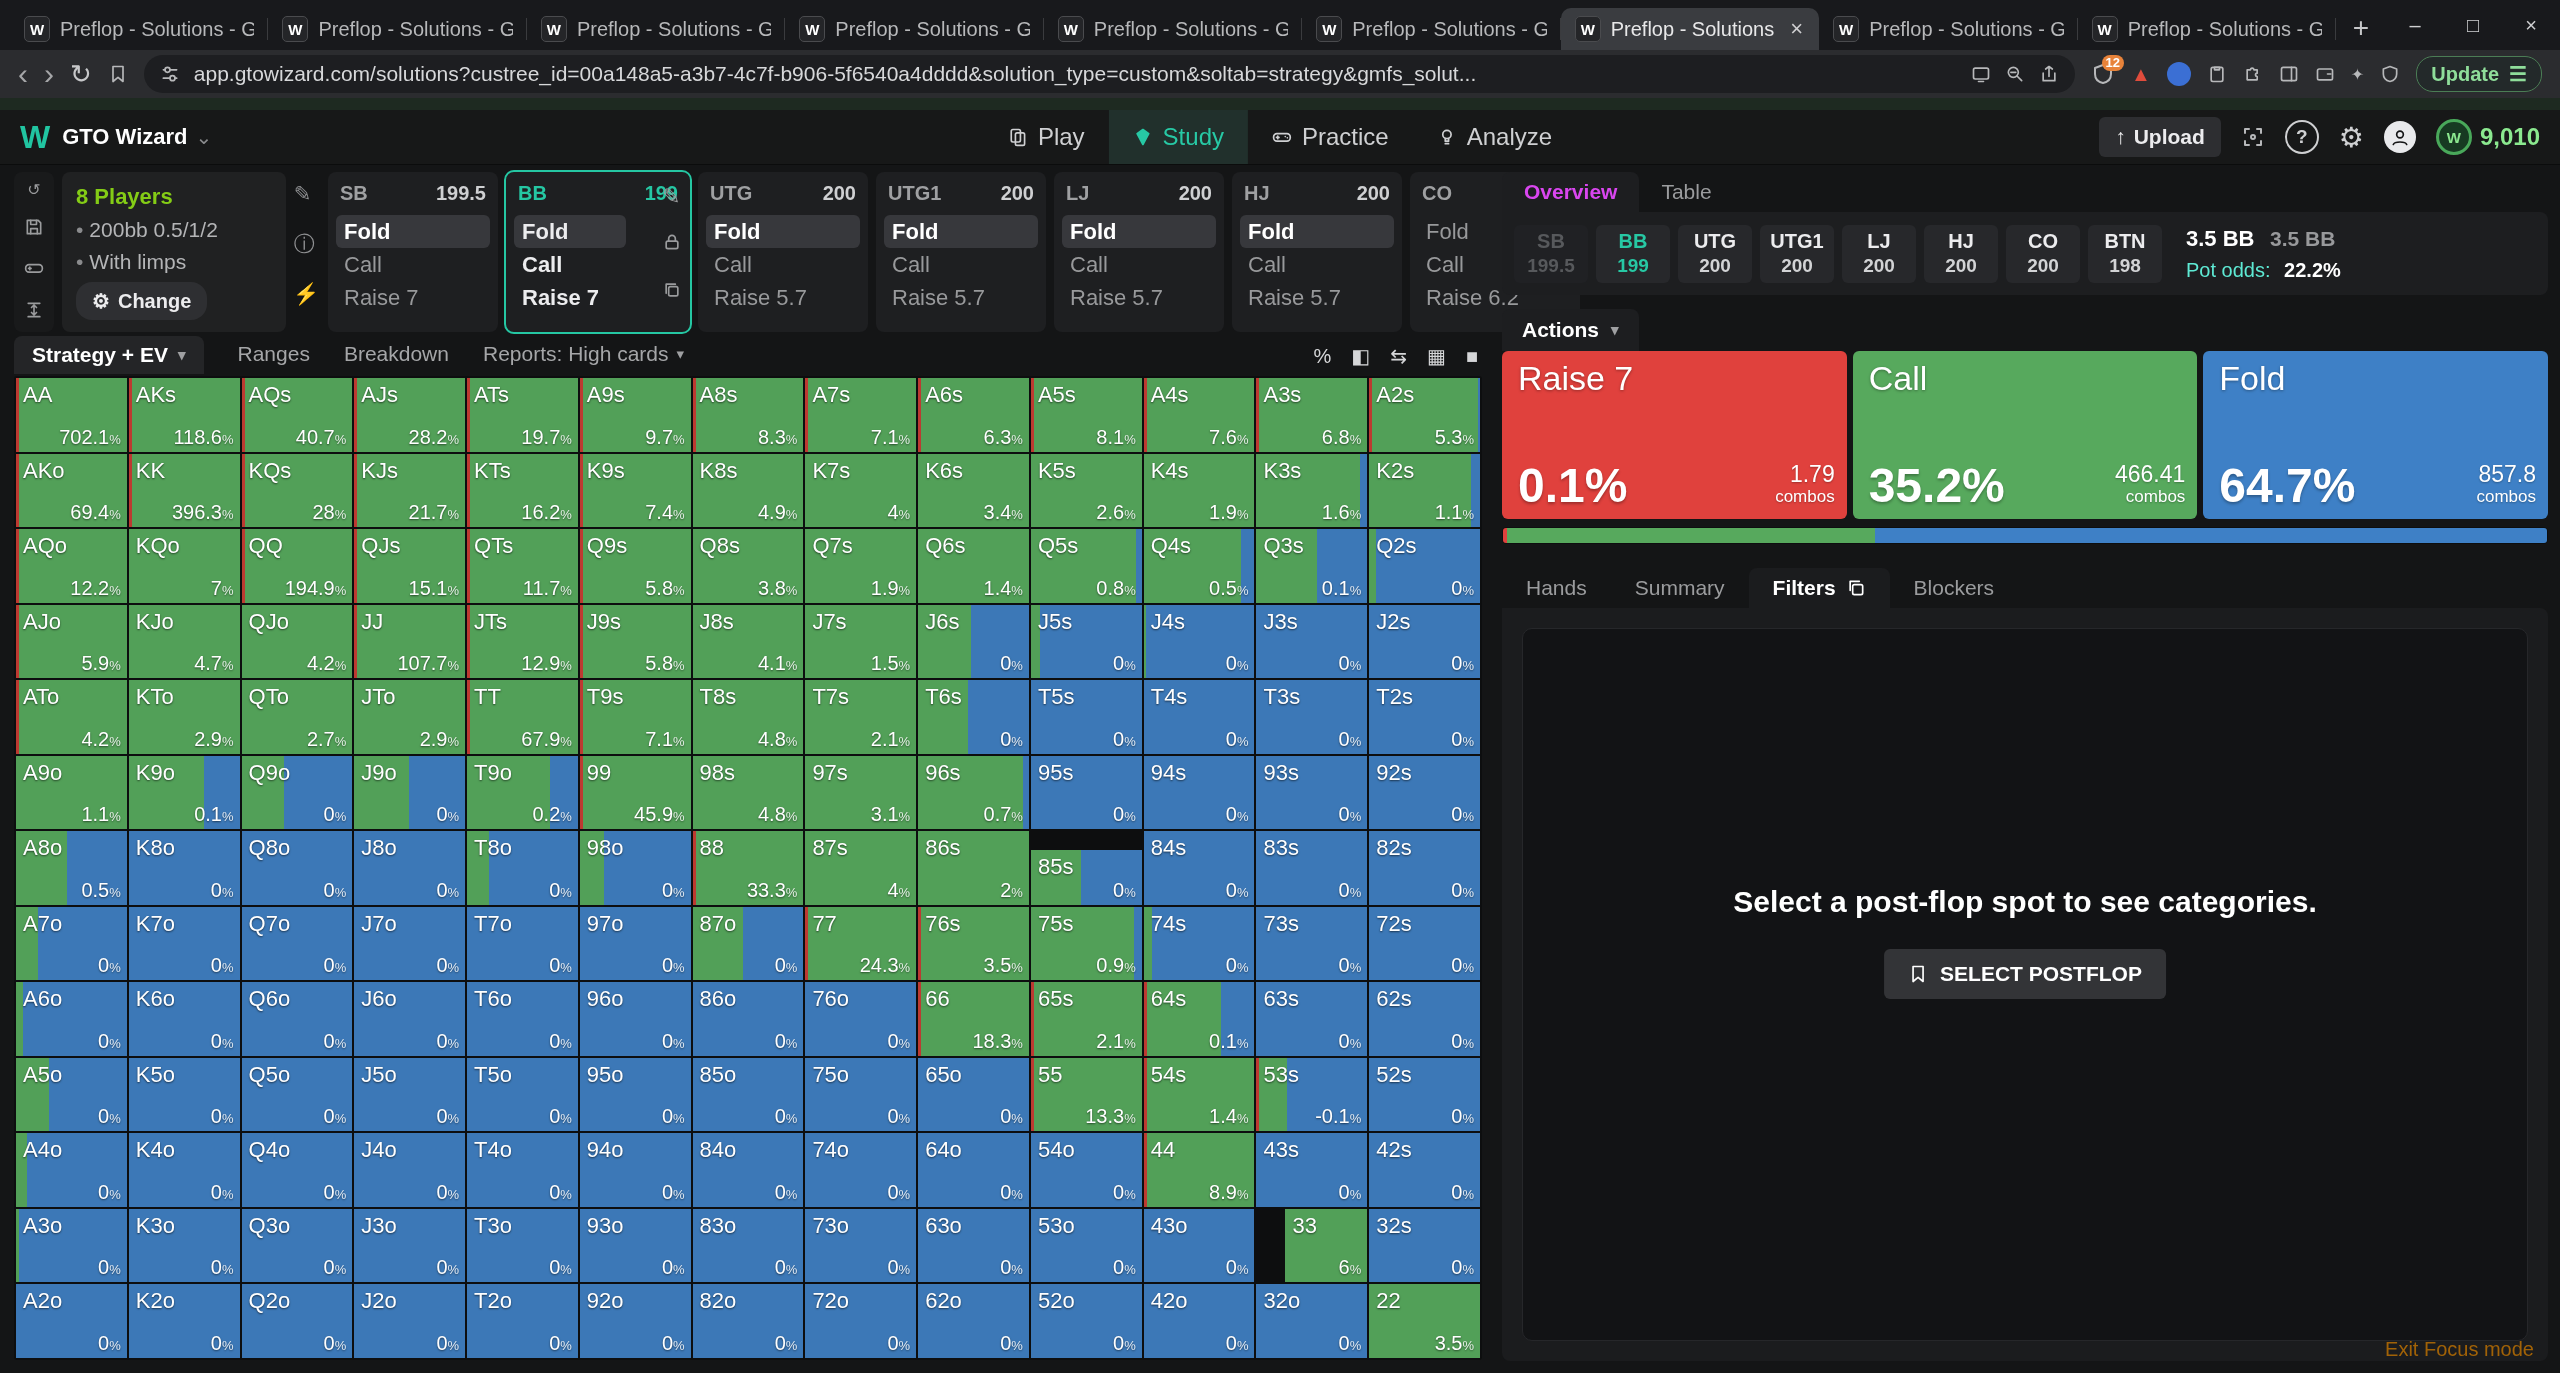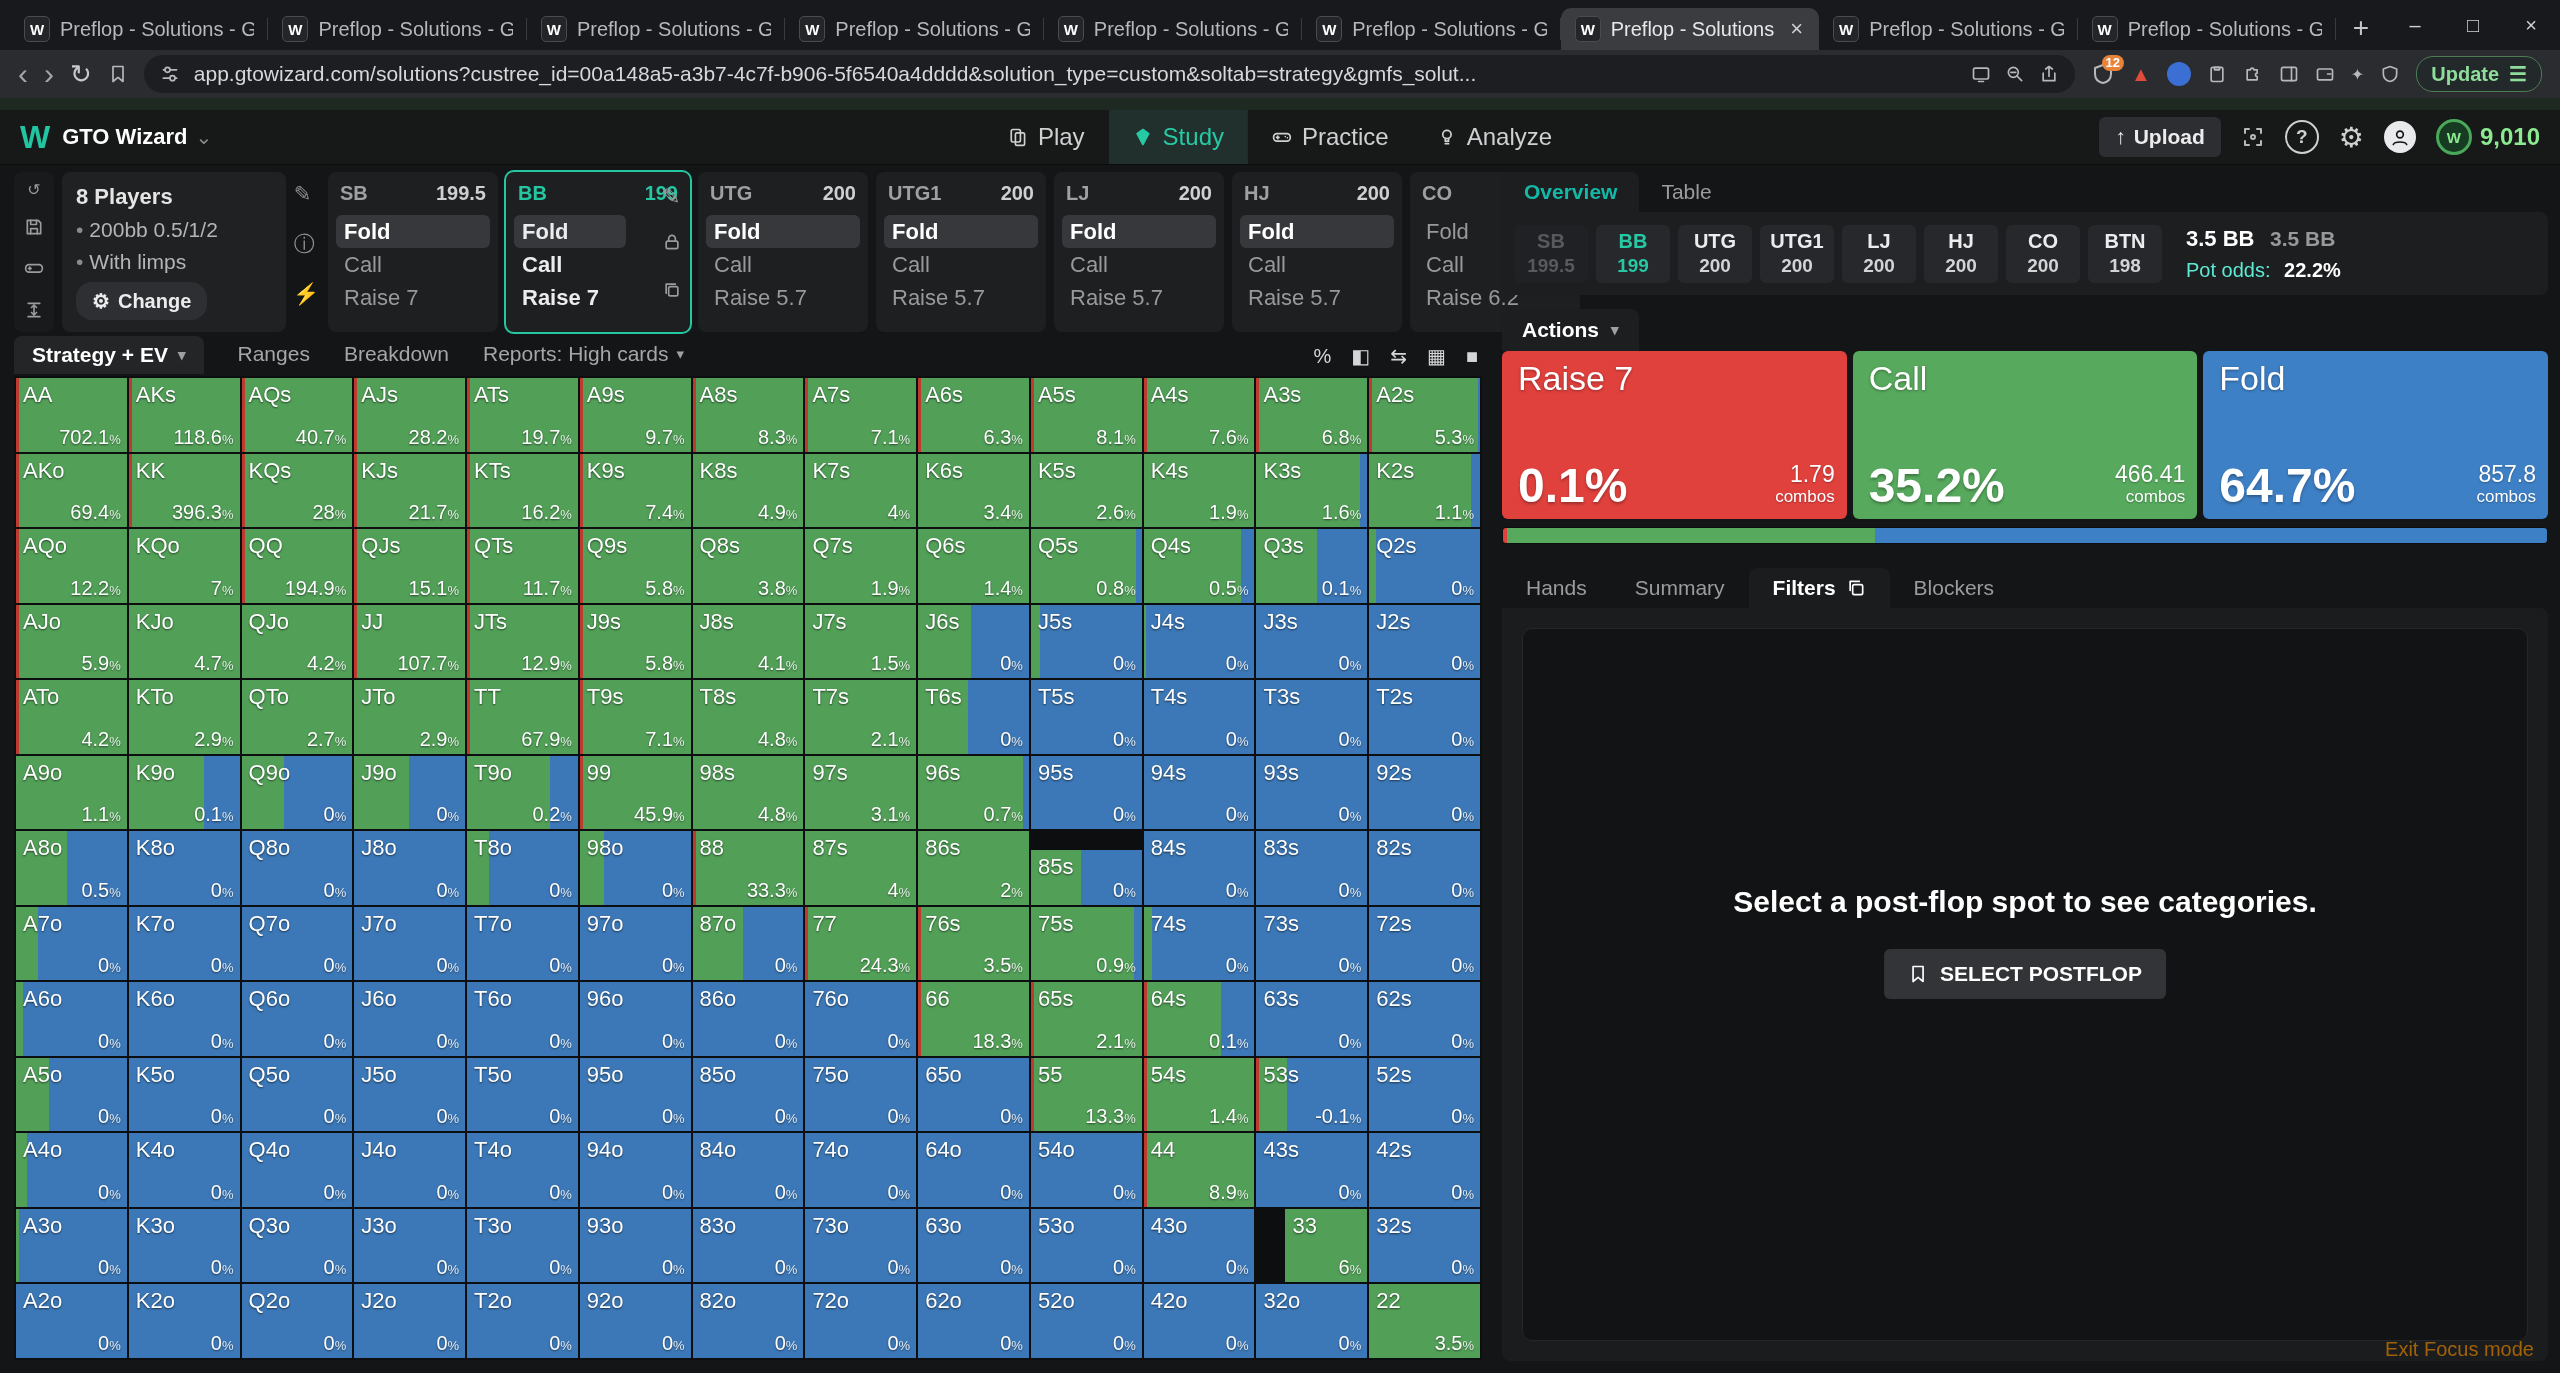--- a/index.html
+++ b/index.html
@@ -58,21 +58,21 @@
   .avatar{width:32px;height:32px;background:#e9eaec;border-radius:50%;display:grid;place-items:center;color:#141516}
   .coin{display:flex;align-items:center;gap:8px;color:#8be98f;font-weight:700;font-size:24px}
   .coinring{width:30px;height:30px;border:3px solid #49a85a;border-radius:50%;background:#173a22;color:#8be98f;
             display:grid;place-items:center;font-size:15px;font-weight:800}
 
   
   .setup-row{position:absolute;left:14px;top:74px;height:160px;display:flex;gap:8px}
   .rail{width:40px;background:#191a1b;border-radius:8px;display:flex;flex-direction:column;
         justify-content:space-between;align-items:center;padding:8px 0;color:#9a9b9d}
   .pplayers{width:196px;background:#202122;border-radius:8px;padding:12px 14px;position:relative;font-size:21px}
-  .pp-title{color:#e5e5e5;font-weight:700;font-size:22px}
+  .pp-title{color:#84cc16;font-weight:700;font-size:22px}
   .pp-line{color:#b4b5b7;margin-top:8px}
   .pp-line .dot{color:#8a8b8d;margin-right:6px}
   .changebtn{position:absolute;left:14px;bottom:12px;background:#2e2f32;border-radius:16px;padding:7px 16px;
              color:#ececee;font-size:20px;font-weight:600;display:flex;align-items:center;gap:8px}
   .pp-icons{position:absolute;right:-34px;top:10px;display:flex;flex-direction:column;gap:24px;color:#8f9092;z-index:2}
   .pplayers{margin-right:34px}
   .pospanel{width:146px;background:#1e1f21;border-radius:8px;padding:10px 12px;font-size:22px;position:relative}
   .pospanel .hdr{display:flex;justify-content:space-between;color:#9fa0a2;font-weight:700;font-size:20px}
   .pospanel .hdr .ps{color:#cfd0d2}
   .pospanel .acts{margin-top:10px}
@@ -97,21 +97,21 @@
           background:#0d0e0f;border:2px solid #0d0e0f;border-radius:3px}
   .cell{position:relative;overflow:hidden}
   .cell .h{position:absolute;left:7px;top:4px;font-size:22px;color:#fff;text-shadow:0 1px 2px rgba(0,0,0,.6)}
   .cell .v{position:absolute;right:6px;bottom:3px;font-size:20px;color:#fff;text-shadow:0 1px 2px rgba(0,0,0,.55)}
   .cell .v .pc{font-size:13px;opacity:.85}
 
   
   .rightpanel{position:absolute;left:1502px;top:74px;width:1046px;bottom:12px;display:flex;flex-direction:column}
   .ovtabs{display:flex;font-size:21px;color:#9b9c9e}
   .ovtab{padding:8px 22px}
-  .ovtab.active{background:#1d1e20;border-radius:8px 8px 0 0;color:#14b8a6;font-weight:600}
+  .ovtab.active{background:#1d1e20;border-radius:8px 8px 0 0;color:#d946ef;font-weight:600}
   .chipbar{background:#1d1e20;border-radius:0 8px 8px 8px;padding:10px 12px;display:flex;gap:8px;align-items:center}
   .chip{width:74px;height:58px;background:#27282b;border-radius:6px;display:flex;flex-direction:column;
         align-items:center;justify-content:center;font-size:20px;font-weight:700;color:#ececee;gap:2px}
   .chip .s{font-size:19px;font-weight:600;color:#d2d3d5}
   .chip.folded{background:#202124;color:#57595c}.chip.folded .s{color:#57595c}
   .chip.hero{color:#27c8a4}.chip.hero .s{color:#27c8a4}
   .potinfo{margin-left:16px;font-size:20px;line-height:1.5}
   .potbb{color:#fff;font-weight:700;font-size:22px}
   .potbb2{color:#98999b;font-weight:700;font-size:21px;margin-left:10px}
   .potodds-l{color:#5eead4}

